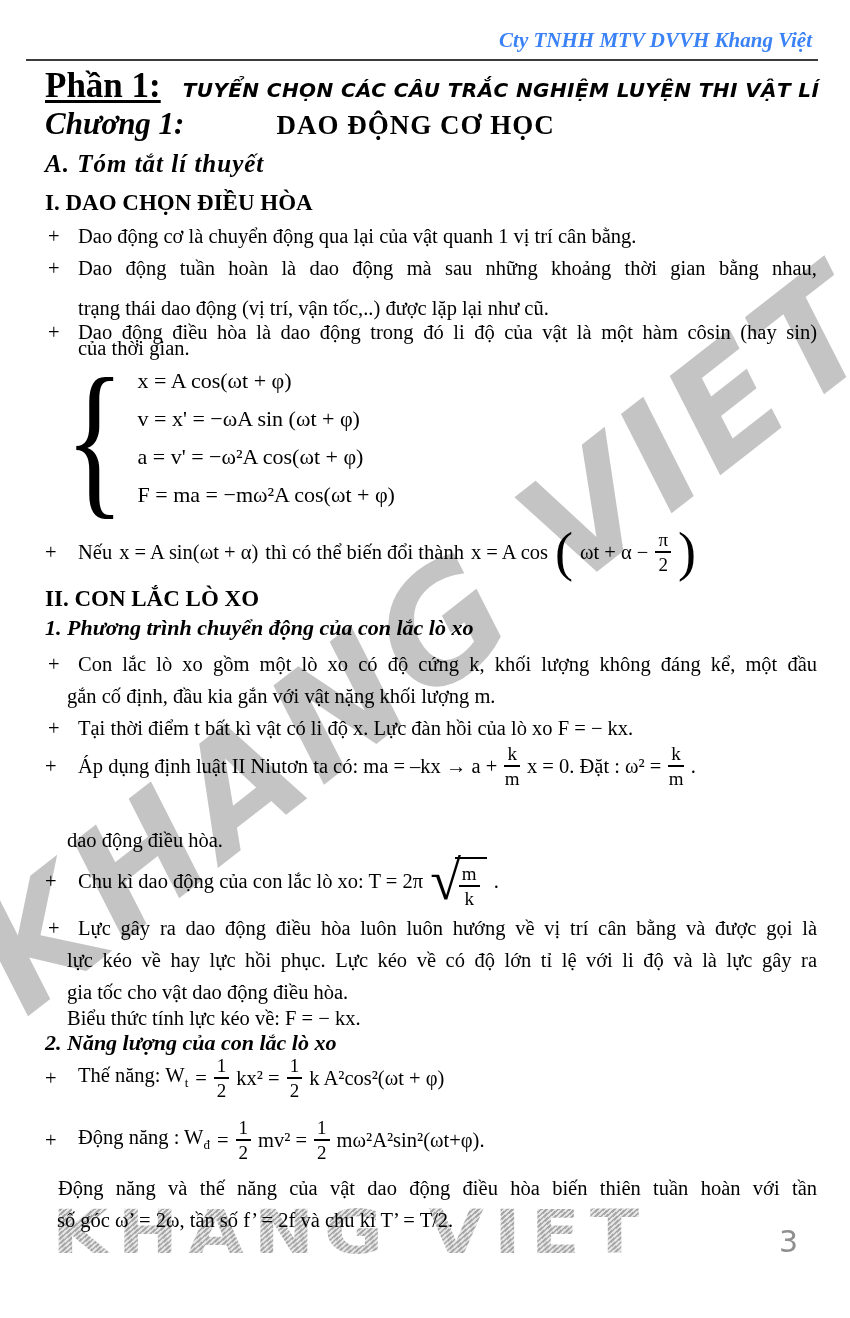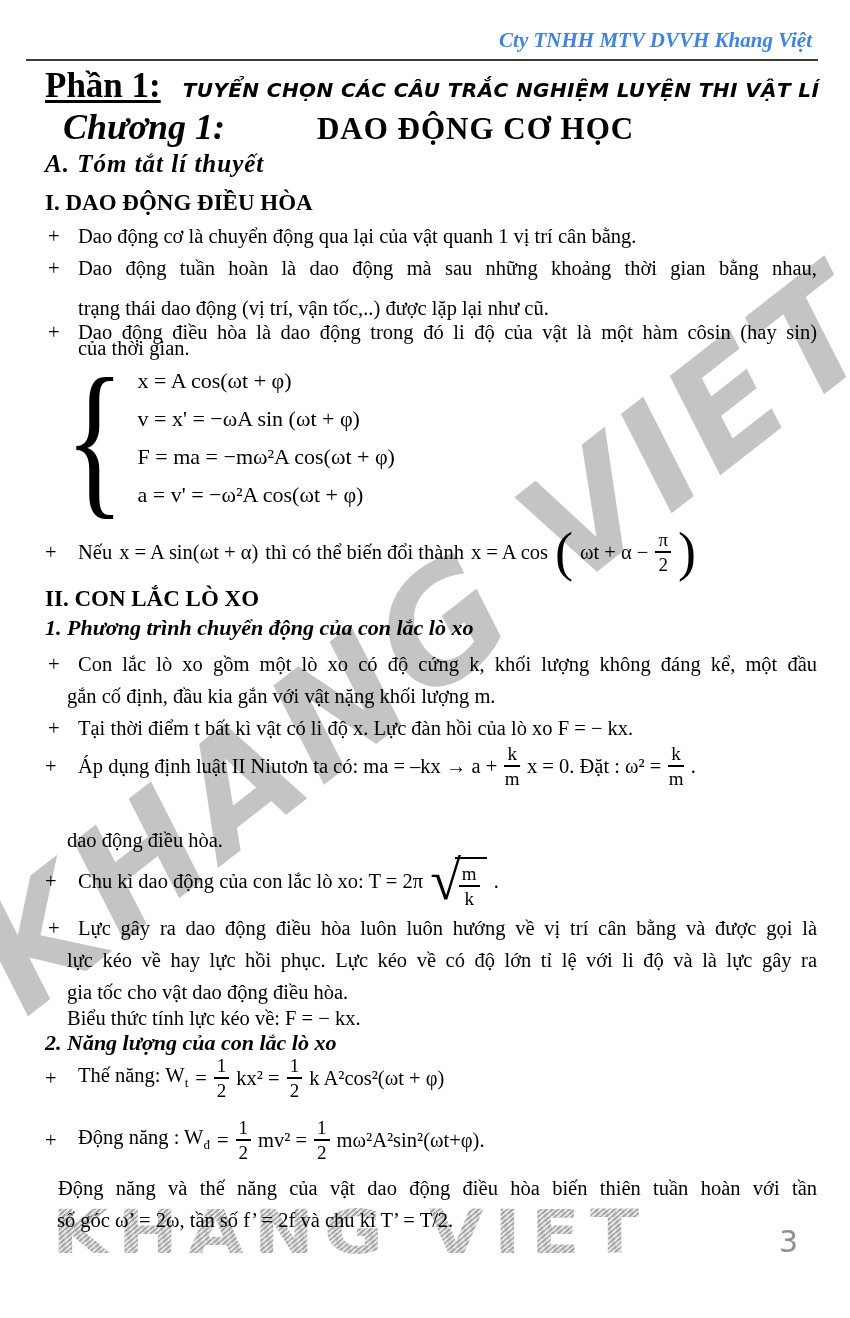--- a/index.html
+++ b/index.html
@@ -11,22 +11,22 @@
            font-weight:bold;color:#3b82f6;z-index:3;}
   .hrule{position:absolute;top:59px;left:26px;width:792px;height:2px;background:#3c3c3c;z-index:3;}
 
   
   .partrow{position:absolute;left:45px;top:66px;display:flex;align-items:baseline;gap:22px;
            white-space:nowrap;z-index:3;}
   .part-label{font-size:35px;font-weight:bold;text-decoration:underline;text-underline-offset:3px;}
   .part-title{font-family:"DejaVu Sans",sans-serif;font-weight:bold;font-style:italic;
               font-size:20px;letter-spacing:.4px;}
   .chaprow{position:absolute;left:45px;top:106px;display:flex;align-items:baseline;z-index:3;}
-  .chap-label{font-size:36px;font-weight:bold;font-style:italic;margin-left:18px;}
-  .chap-title{font-size:31px;font-weight:bold;margin-left:92px;letter-spacing:1px;}
+  .chap-label{font-size:31px;font-weight:bold;font-style:italic;}
+  .chap-title{font-size:27px;font-weight:bold;margin-left:92px;letter-spacing:1px;}
   .seca{position:absolute;left:45px;top:150px;font-size:25px;font-weight:bold;font-style:italic;
         letter-spacing:1px;z-index:3;}
 
   
   .content{position:absolute;left:45px;top:0;width:772px;height:1318px;z-index:2;}
   .abs{position:absolute;left:0;width:772px;}
   .h1{font-size:23px;font-weight:bold;}
   .hsub{font-size:22px;font-weight:bold;font-style:italic;}
   .bl{font-size:20.5px;line-height:32px;height:32px;}
   .plus{position:absolute;left:3px;top:0;width:22px;font-size:20.5px;}
@@ -82,21 +82,21 @@
     <span class="part-title">TUYỂN CHỌN CÁC CÂU TRẮC NGHIỆM LUYỆN THI VẬT LÍ</span>
   </div>
   <div class="chaprow">
     <span class="chap-label">Chương 1:</span>
     <span class="chap-title">DAO ĐỘNG CƠ HỌC</span>
   </div>
   <div class="seca">A. Tóm tắt lí thuyết</div>
 
   <div class="content">
 
-    <div class="abs h1" style="top:190px">I. DAO ĐỘNG ĐIỀU HÒA</div>
+    <div class="abs h1" style="top:190px">I. DAO CHỌN ĐIỀU HÒA</div>
 
     <div class="abs bl" style="top:220px">
       <span class="plus">+</span>
       <div class="btxt">Dao động cơ là chuyển động qua lại của vật quanh 1 vị trí cân bằng.</div>
     </div>
     <div class="abs bl" style="top:252px">
       <span class="plus">+</span>
       <div class="btxt jl">Dao động tuần hoàn là dao động mà sau những khoảng thời gian bằng nhau,</div>
     </div>
     <div class="abs bl" style="top:292px">
@@ -108,22 +108,22 @@
     </div>
     <div class="abs bl" style="top:332px">
       <div class="btxt">của thời gian.</div>
     </div>
 
     <div class="eqsys" style="left:20px;top:362px">
       <span class="brace">{</span>
       <div class="eqcol">
         <div class="eqrow">x = A cos(ωt + φ)</div>
         <div class="eqrow">v = x' = −ωA sin (ωt + φ)</div>
+        <div class="eqrow">a = v' = −ω²A cos(ωt + φ)</div>
         <div class="eqrow">F = ma = −mω²A cos(ωt + φ)</div>
-        <div class="eqrow">a = v' = −ω²A cos(ωt + φ)</div>
       </div>
     </div>
 
     <div class="mathline" style="top:520px;height:64px">
       <span class="plusflex">+</span>
       <span>Nếu</span>
       <span>x = A sin(ωt + α)</span>
       <span>thì có thể biến đổi thành</span>
       <span>x = A cos</span>
       <span class="bigp">(</span>

